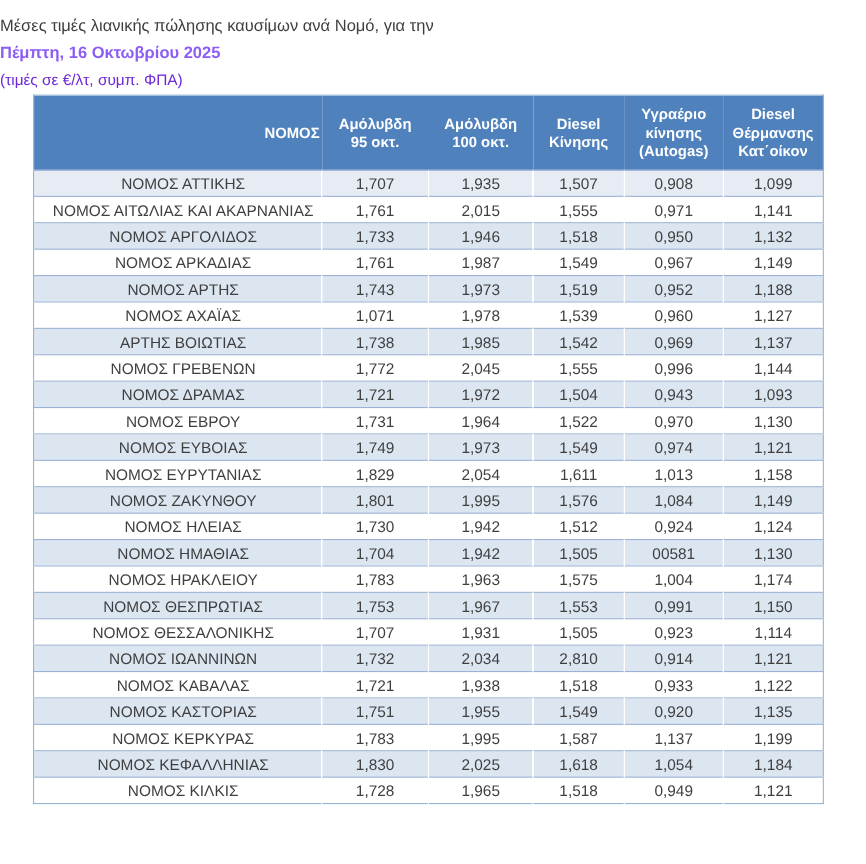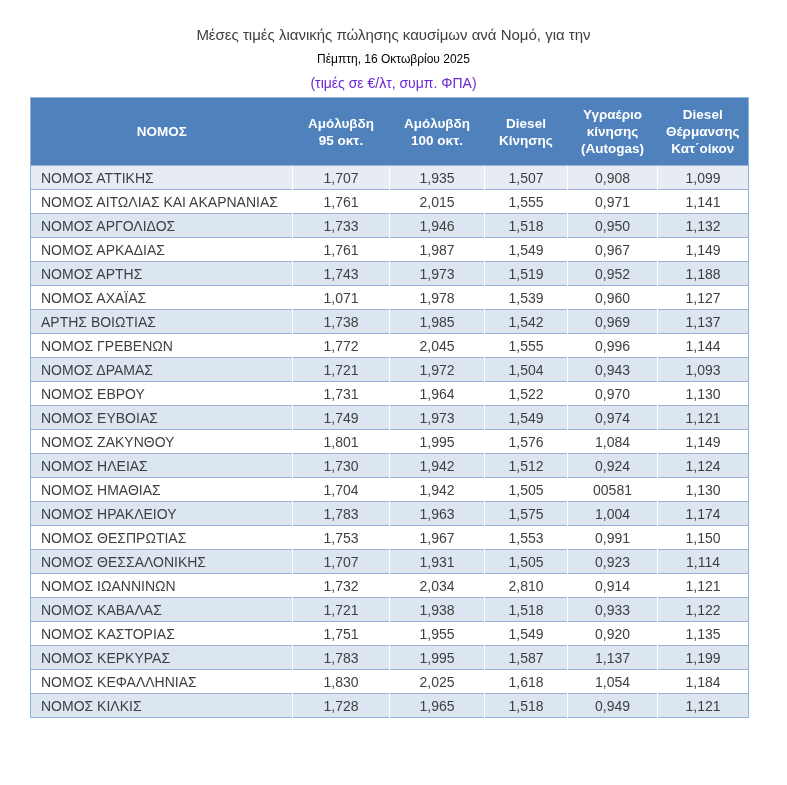--- a/index.html
+++ b/index.html
@@ -9,32 +9,31 @@
     font-family: "Liberation Sans", sans-serif;
   }
   .page {
     position: relative;
     width: 787px;
     height: 785px;
     background: #ffffff;
     overflow: hidden;
   }
   .titles {
-    text-align: center;
-    padding-top: 22px;
+    padding-top: 11px;
   }
   .title-line1 {
     font-size: 15px;
     color: #3f3f3f;
     line-height: 25px;
   }
   .title-line2 {
-    font-size: 12px;
-    font-weight: normal;
-    color: #000000;
+    font-size: 15px;
+    font-weight: bold;
+    color: #8b5cf6;
     line-height: 25px;
   }
   .title-line3 {
     font-size: 14px;
     color: #6d28d9;
     line-height: 23px;
   }
   table.fuel {
     border-collapse: collapse;
     table-layout: fixed;
@@ -49,35 +48,35 @@
     font-size: 13.5px;
     line-height: 17px;
     text-align: center;
     vertical-align: middle;
     white-space: pre-line;
     padding: 7px 2px;
     height: 53px;
     box-sizing: content-box;
   }
   table.fuel th.name-col {
-    text-align: center;
+    text-align: right;
   }
   table.fuel td {
     font-size: 14px;
     color: #3f3f3f;
     text-align: center;
     vertical-align: middle;
     height: 23px;
     padding: 0;
     border-top: 1px solid #9bb2d4;
     overflow: hidden;
     white-space: nowrap;
   }
   table.fuel td.name-cell {
-    text-align: left;
+    text-align: center;
     padding-left: 10px;
   }
   table.fuel td + td {
     border-left: 1px solid rgba(255,255,255,0.75);
   }
   table.fuel tbody tr:nth-child(odd) {
     background: #dce6f1;
   }
   table.fuel tbody tr:nth-child(even) {
     background: #ffffff;
@@ -217,20 +216,28 @@
 
     <tr>
       <td class="name-cell">ΝΟΜΟΣ ΕΥΒΟΙΑΣ</td>
       <td>1,749</td>
       <td>1,973</td>
       <td>1,549</td>
       <td>0,974</td>
       <td>1,121</td>
     </tr>
 
+    <tr>
+      <td class="name-cell">ΝΟΜΟΣ ΕΥΡΥΤΑΝΙΑΣ</td>
+      <td>1,829</td>
+      <td>2,054</td>
+      <td>1,611</td>
+      <td>1,013</td>
+      <td>1,158</td>
+    </tr>
 
     <tr>
       <td class="name-cell">ΝΟΜΟΣ ΖΑΚΥΝΘΟΥ</td>
       <td>1,801</td>
       <td>1,995</td>
       <td>1,576</td>
       <td>1,084</td>
       <td>1,149</td>
     </tr>
 

